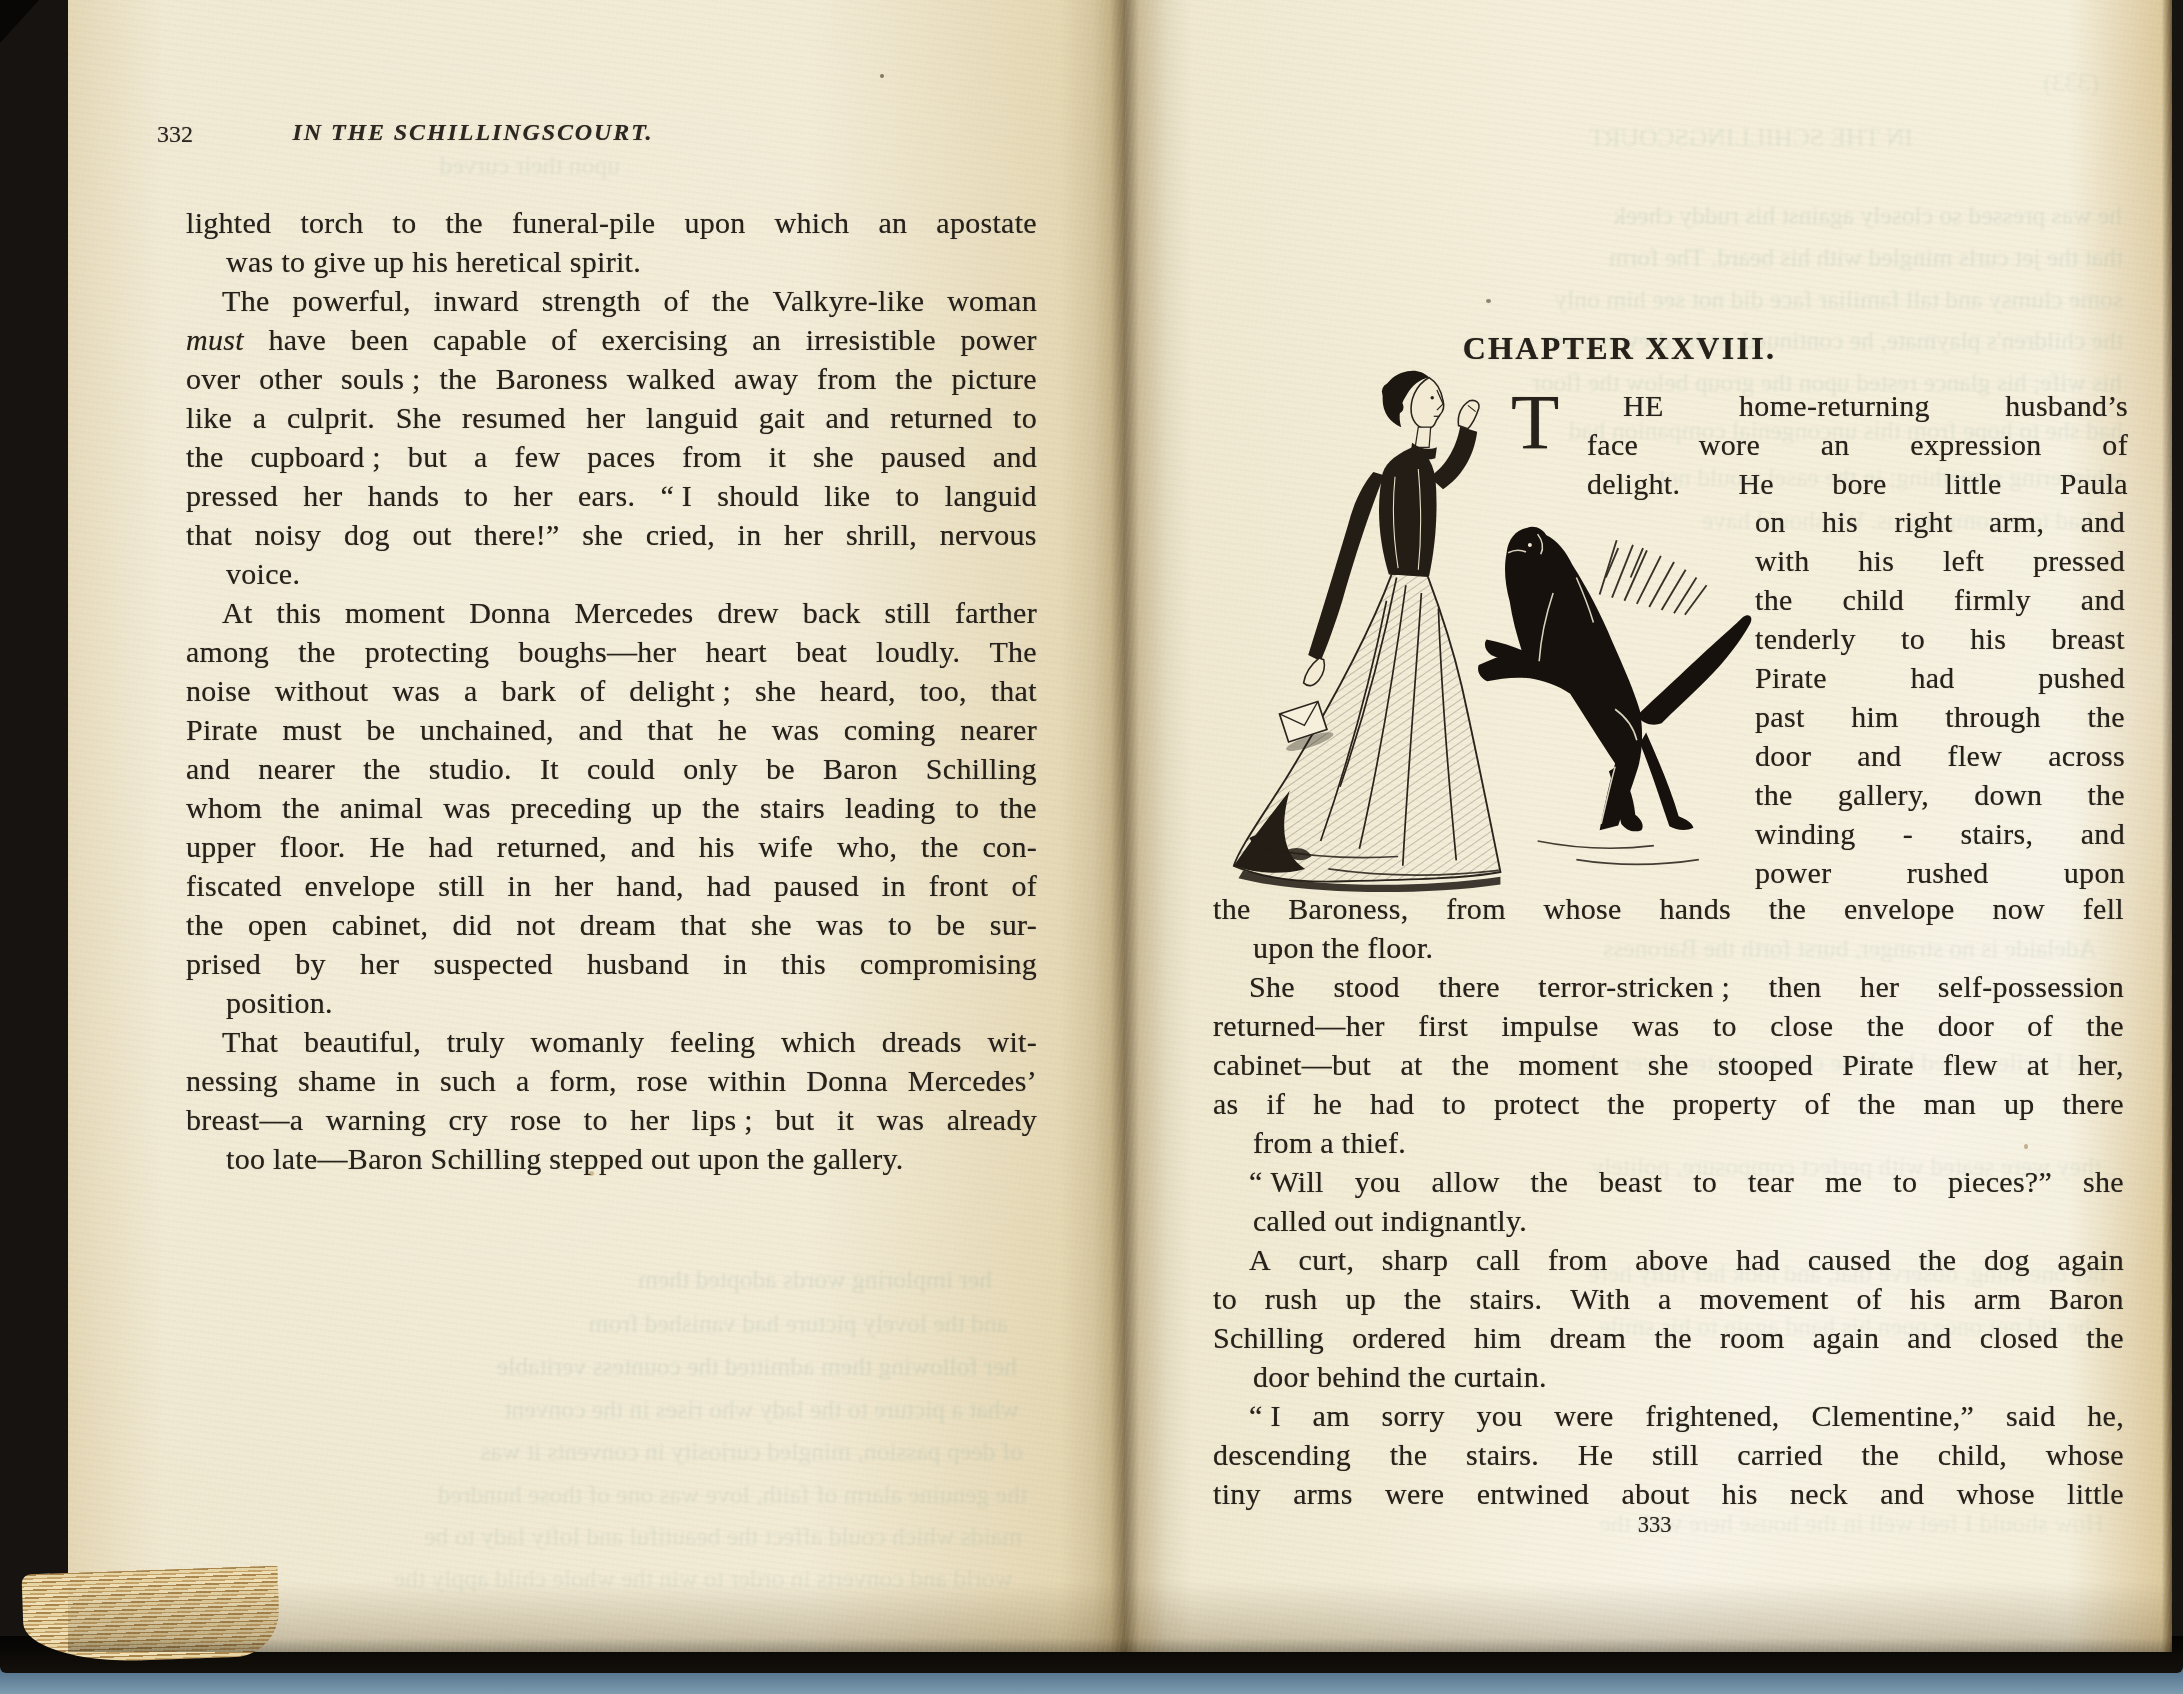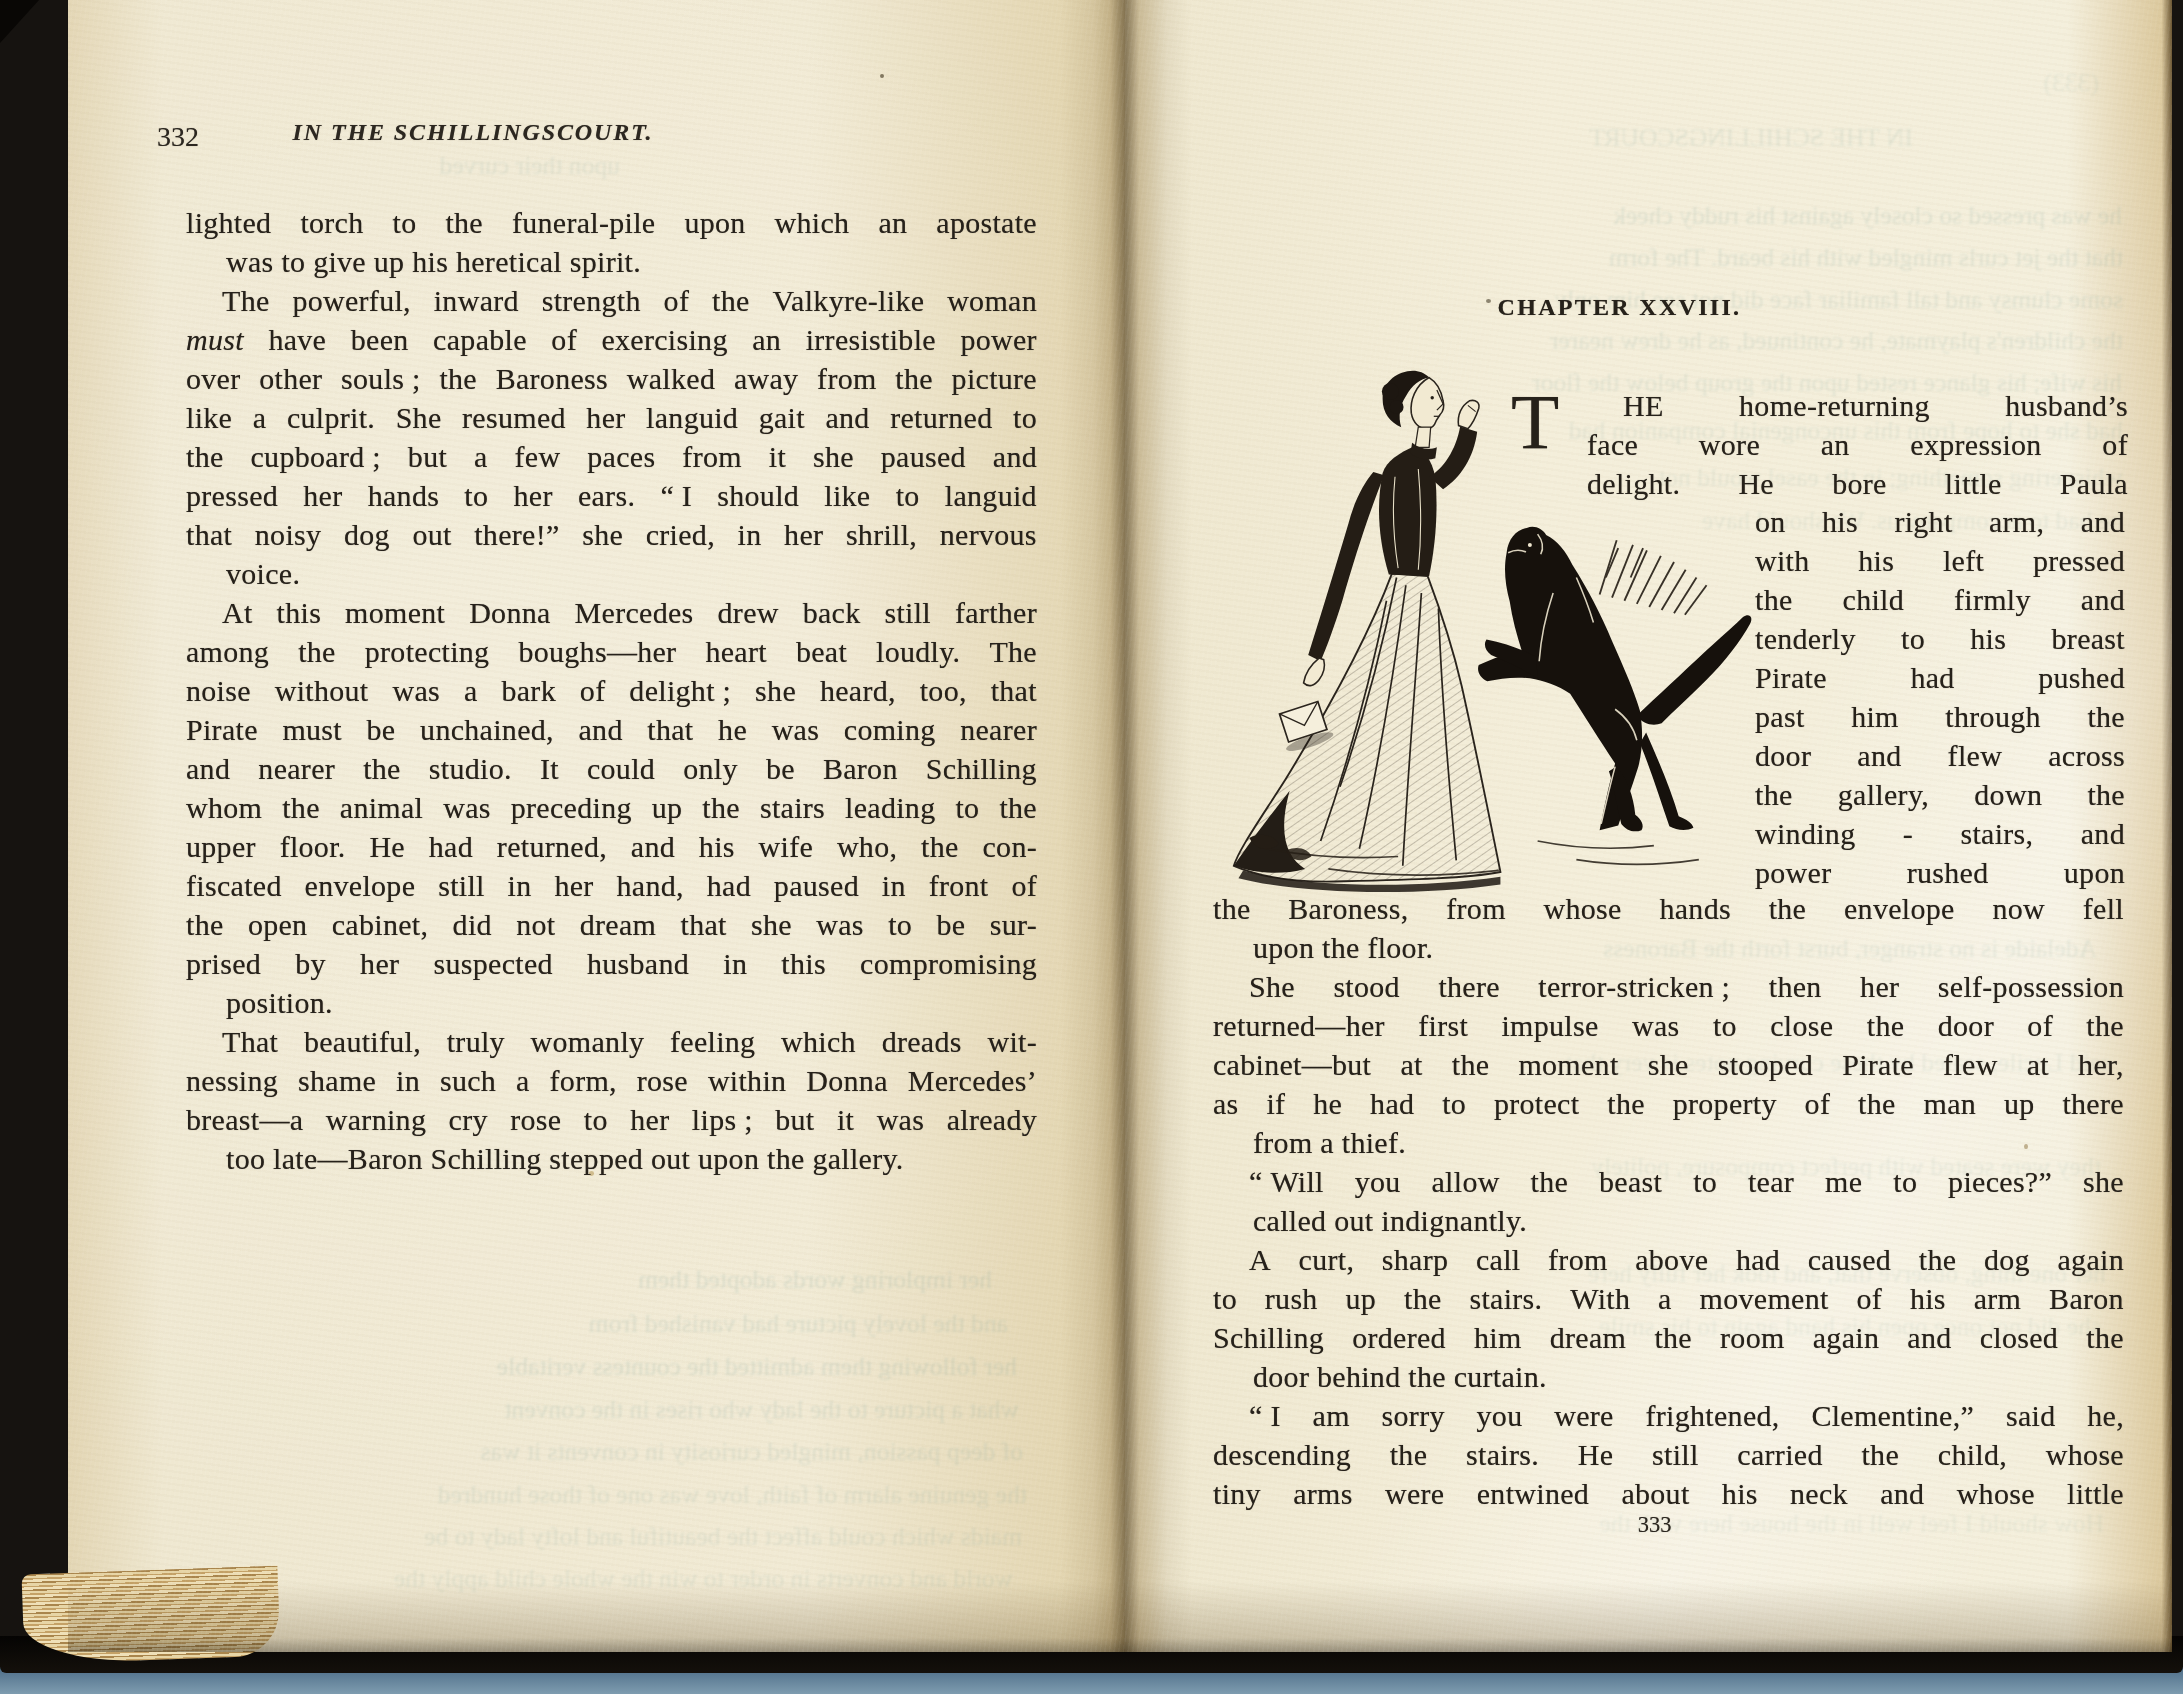--- a/index.html
+++ b/index.html
@@ -50,23 +50,23 @@
   .spot{position:absolute;border-radius:50%;}
   .pline{position:relative;height:39px;font-size:30px;line-height:39px;letter-spacing:0.3px;
     color:#26211a;white-space:nowrap;text-shadow:0 0 0.8px rgba(40,33,25,.55);}
   .pline.just{display:flex;justify-content:space-between;text-align:center;}
   .pline.plain{display:block;margin-left:40px;}
   .pline.ind{padding-left:36px;}
   .pline em{font-style:italic;}
   .col{position:absolute;}
   .runhead{position:absolute;font-style:italic;font-weight:700;font-size:24px;letter-spacing:1.9px;
     color:#2c2720;text-shadow:0 0 0.8px rgba(44,39,32,.5);}
-  .pagenum{position:absolute;font-size:28px;color:#2c2720;text-shadow:0 0 0.8px rgba(44,39,32,.5);}
-  .chapter{position:absolute;font-weight:700;font-size:24px;letter-spacing:2.3px;color:#26211a;
-    text-align:center;text-shadow:0 0 0.8px rgba(40,33,25,.6);}
+  .pagenum{position:absolute;font-size:24px;color:#2c2720;text-shadow:0 0 0.8px rgba(44,39,32,.5);}
+  .chapter{position:absolute;font-weight:700;font-size:32px;letter-spacing:2.3px;color:#26211a;
+    text-align:center;text-shadow:0 0 0.8px rgba(40,33,25,.6);margin-top:36px;}
   .dropcap{position:absolute;font-size:79px;line-height:77px;color:#26211a;
     text-shadow:0 0 0.8px rgba(40,33,25,.6);}
   
   .ghost{position:absolute;transform:scaleX(-1);color:#7fa39b;filter:blur(1px);
     font-size:25.6px;line-height:31px;white-space:nowrap;overflow:hidden;pointer-events:none;}
   
   #illu{position:absolute;left:1212px;top:345px;width:566px;height:558px;}
 </style>
 </head>
 <body>

